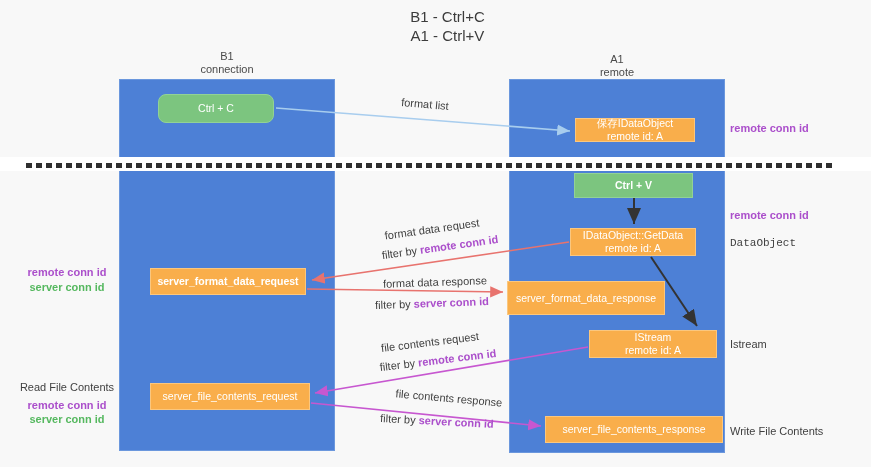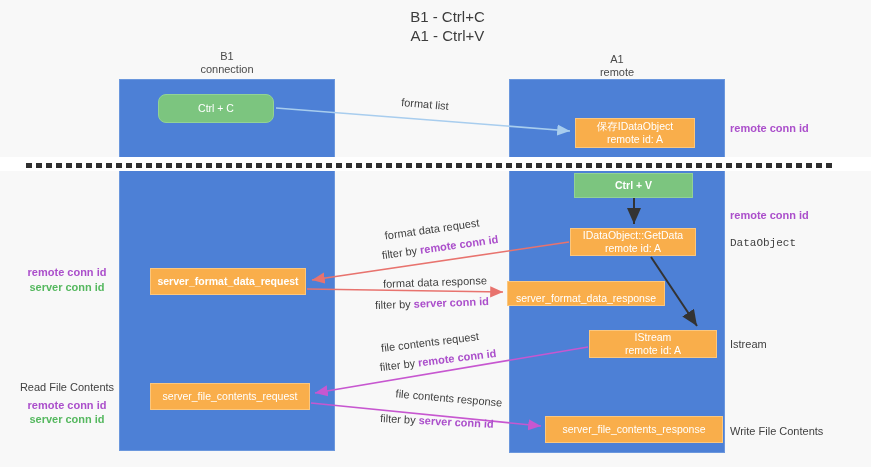--- a/index.html
+++ b/index.html
@@ -69,39 +69,39 @@
     <line x1="307" y1="289" x2="503" y2="292" stroke="#e8736e" stroke-width="1.6" marker-end="url(#m-salmon)"></line>
     <line x1="651" y1="257" x2="697" y2="326" stroke="#333333" stroke-width="2" marker-end="url(#m-black)"></line>
     <line x1="588" y1="347" x2="315" y2="393" stroke="#c757d0" stroke-width="1.6" marker-end="url(#m-magenta)"></line>
     <line x1="311" y1="403" x2="541" y2="426" stroke="#c757d0" stroke-width="1.6" marker-end="url(#m-magenta)"></line>
   </svg>
 
   <div class="abs node green" style="left:158px;top:94px;width:116px;height:29px;border-radius:8px;">
     <span>Ctrl + C</span>
   </div>
 
-  <div class="abs node orange" style="left:575px;top:118px;width:120px;height:30px;">
+  <div class="abs node orange" style="left:575px;top:118px;width:120px;height:24px;">
     <span>保存IDataObject</span>
     <span>remote id: A</span>
   </div>
 
   <div class="abs node green" style="left:574px;top:173px;width:119px;height:25px;font-weight:bold;">
     <span>Ctrl + V</span>
   </div>
 
   <div class="abs node orange" style="left:570px;top:228px;width:126px;height:28px;">
     <span>IDataObject::GetData</span>
     <span>remote id: A</span>
   </div>
 
   <div class="abs node orange" style="left:150px;top:268px;width:156px;height:27px;font-weight:bold;">
     <span>server_format_data_request</span>
   </div>
 
-  <div class="abs node orange" style="left:507px;top:281px;width:158px;height:25px;justify-content:flex-end;">
+  <div class="abs node orange" style="left:507px;top:281px;width:158px;height:34px;">
     <span>server_format_data_response</span>
   </div>
 
   <div class="abs node orange" style="left:589px;top:330px;width:128px;height:28px;">
     <span>IStream</span>
     <span>remote id: A</span>
   </div>
 
   <div class="abs node orange" style="left:150px;top:383px;width:160px;height:27px;">
     <span>server_file_contents_request</span>

